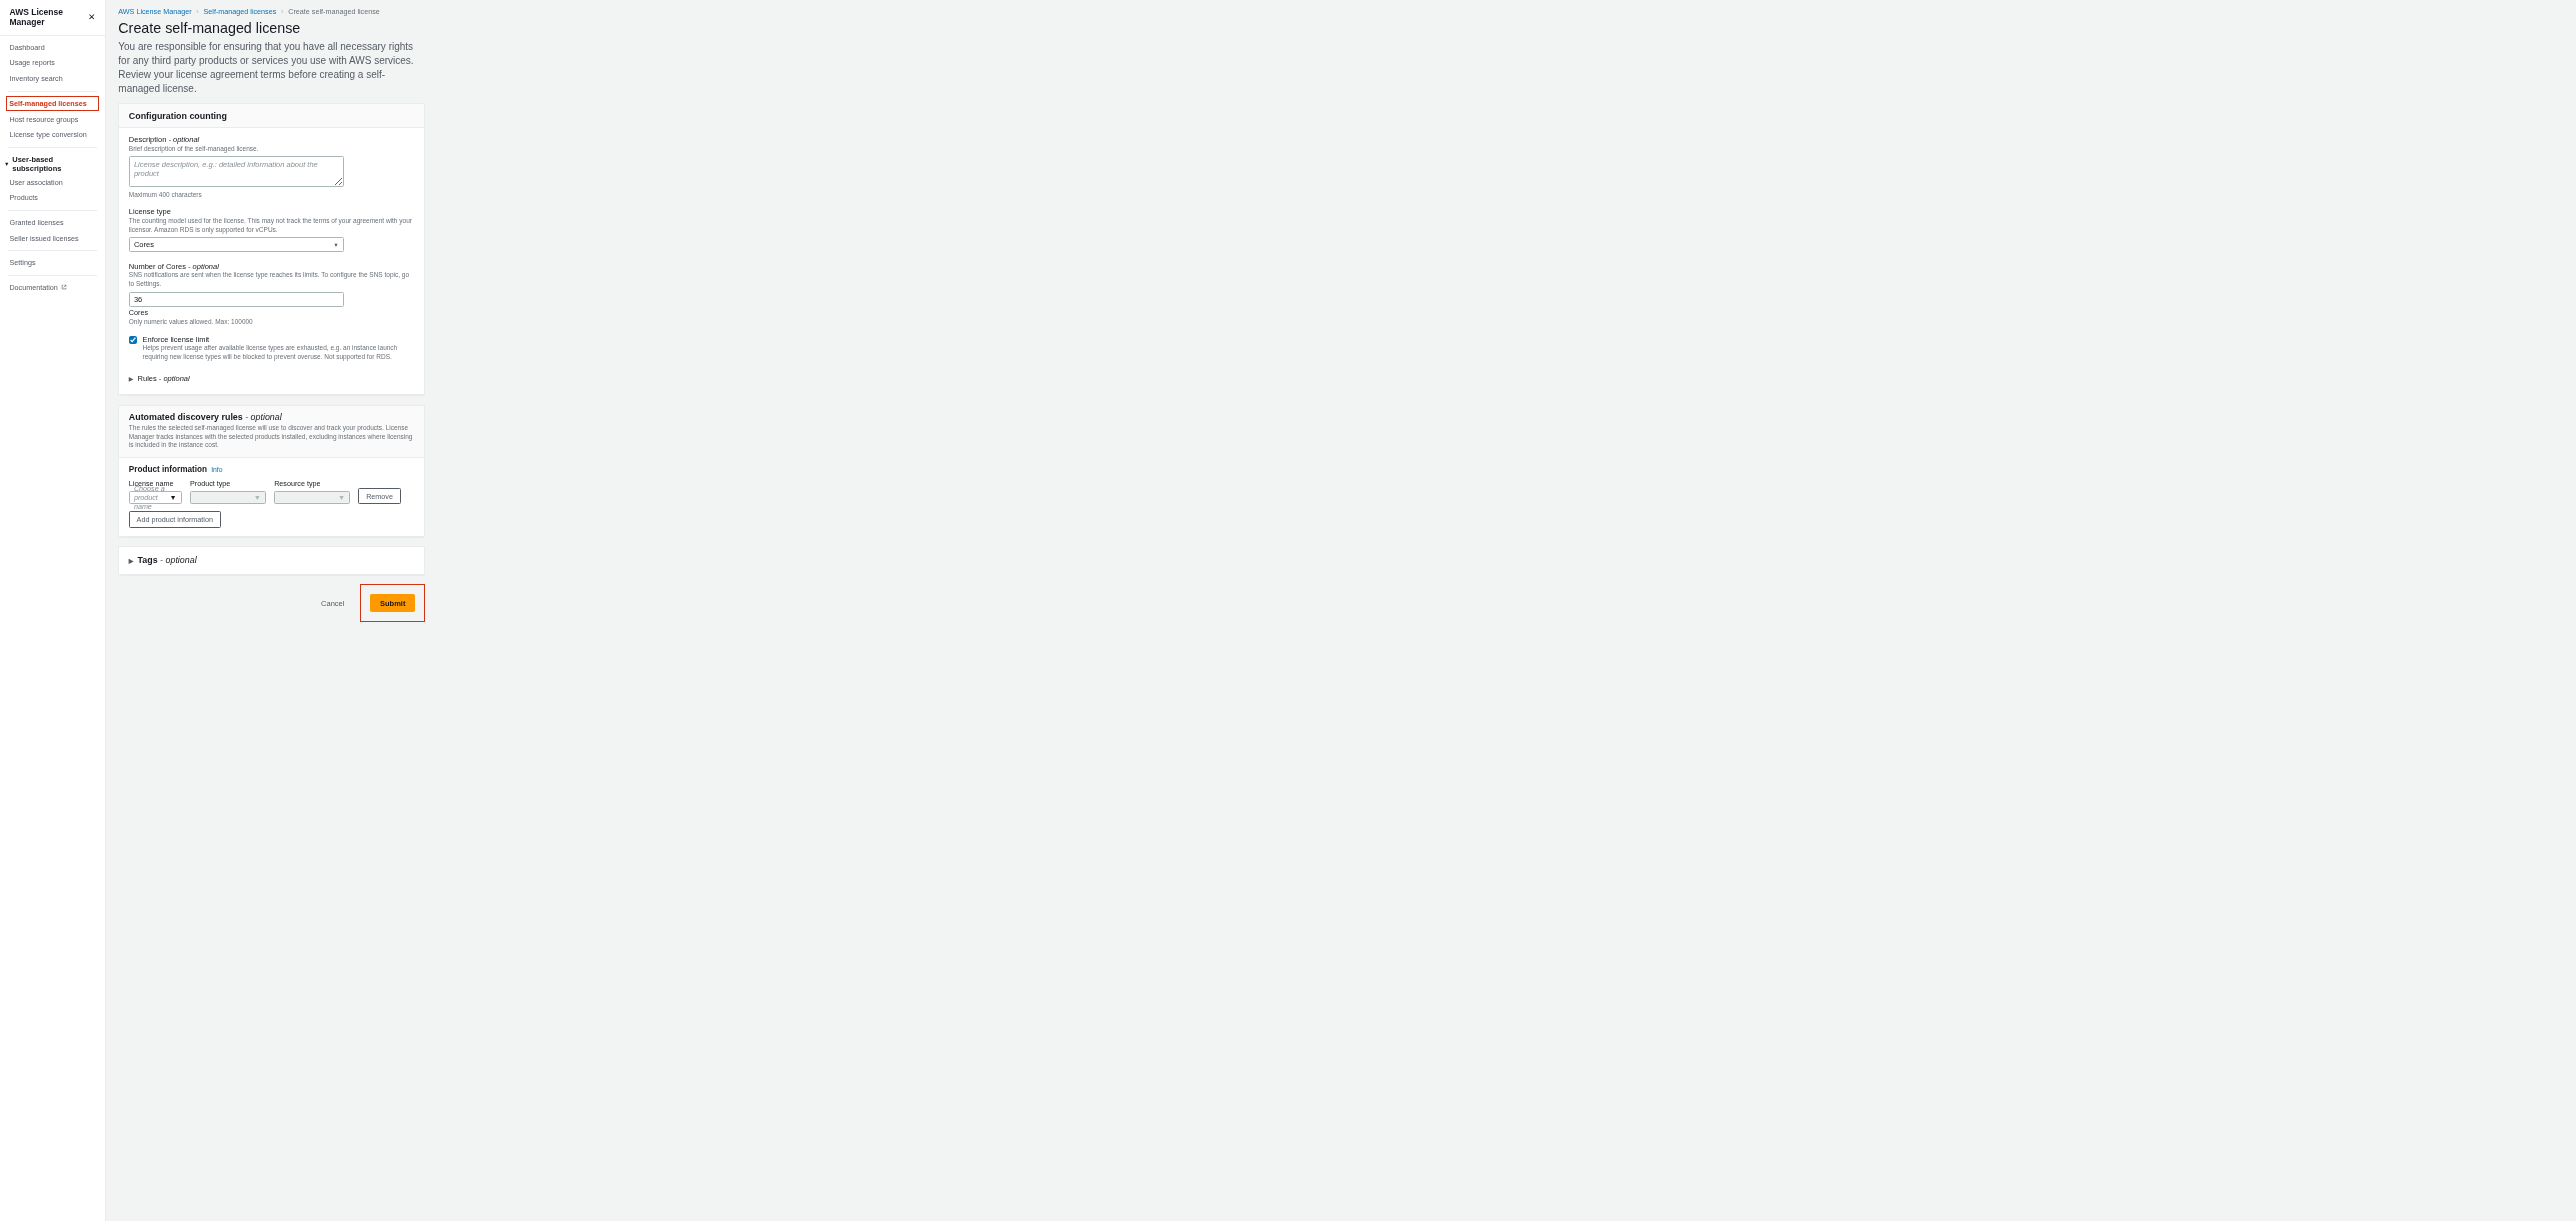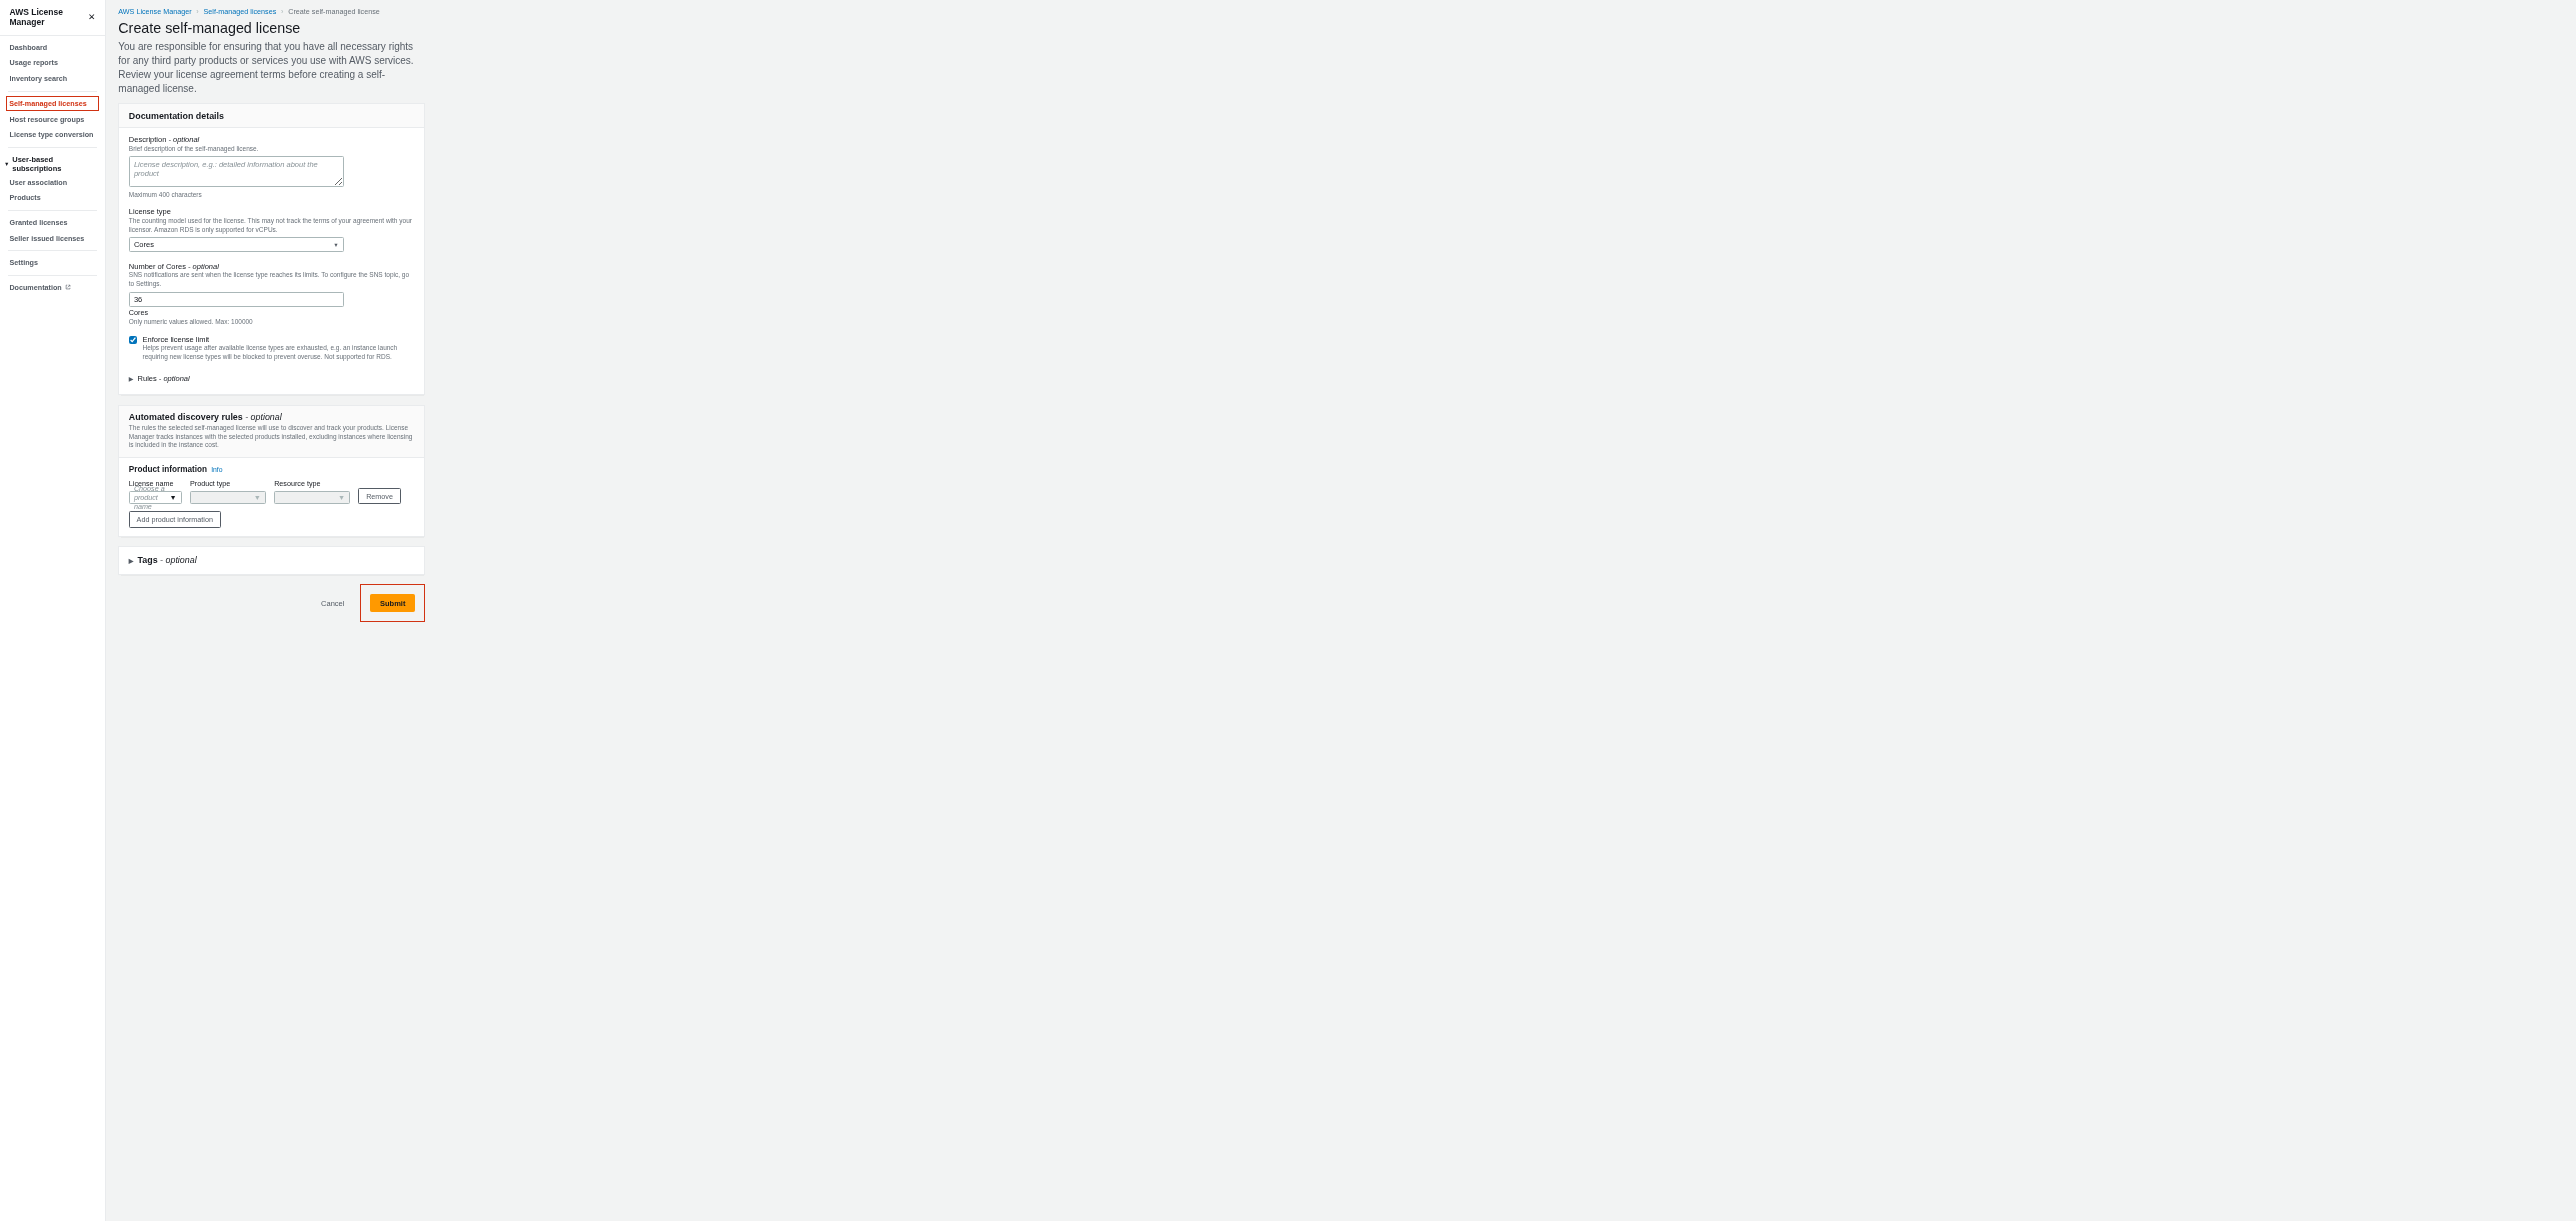--- a/index.html
+++ b/index.html
@@ -32,21 +32,20 @@
   .close-icon { cursor: pointer; font-size: 8.9px; color:#16191f; }
   .nav-group { padding: 4.1px 0; border-bottom: 0.7px solid #e9ebed; margin: 0 8.2px;}
   .nav-group.no-border { border-bottom: none; margin-left: 8px; }
   .nav-item {
     display: block;
     padding: 2.7px 1.4px;
     font-size: 7.2px;
     color: #545b64;
     cursor: pointer;
     line-height: 1.4;
-    font-weight: bold;
   }
   .nav-item.active {
     color: #d13212;
     font-weight: 700;
     border: 1px solid #d13212;
     padding: 1.4px 2px;
     margin: 0.7px -2px;
   }
   .nav-section-label {
     display: flex;
@@ -243,21 +242,21 @@
     <a>Self-managed licenses</a>
     <span class="bc-sep">›</span>
     <span>Create self-managed license</span>
   </nav>
 
   <h1 class="page-title">Create self-managed license</h1>
   <p class="page-desc">You are responsible for ensuring that you have all necessary rights for any third party products or services you use with AWS services. Review your license agreement terms before creating a self-managed license.</p>
 
   <section class="panel">
     <div class="panel-header">
-      <h2>Documentation details</h2>
+      <h2>Configuration counting</h2>
     </div>
     <div class="panel-body">
 
 
       <div class="field">
         <div class="field-label">
           <span>Description</span><span class="italic"> - optional</span>
         </div>
         <div class="field-hint">Brief description of the self-managed license.</div>
         <textarea placeholder="License description, e.g.: detailed information about the product" style=""></textarea>

